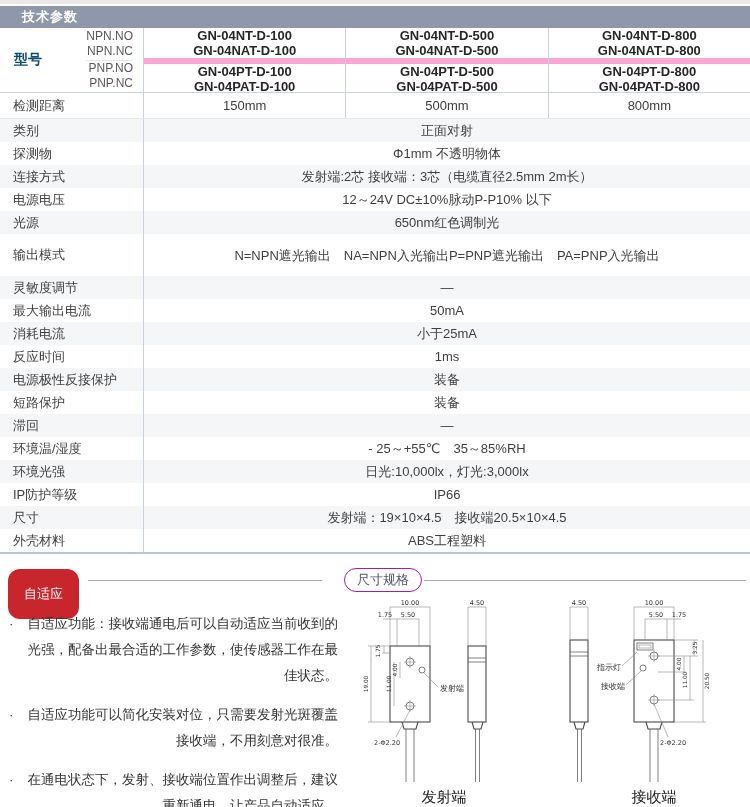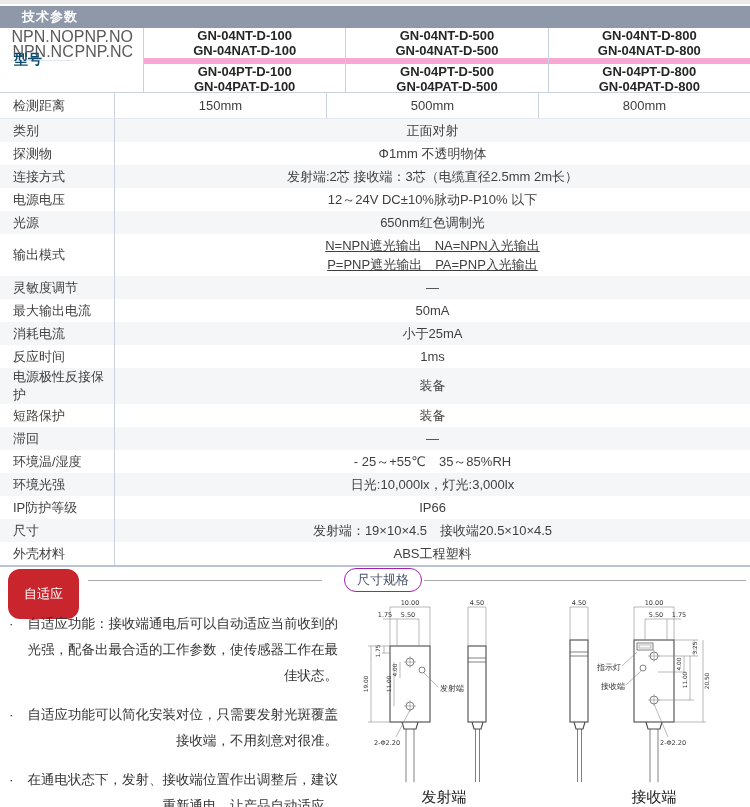--- a/index.html
+++ b/index.html
@@ -12,42 +12,42 @@
   .hdr{position:absolute;top:6px;left:0;right:0;height:22px;background:#8f98a9;
        color:#fff;font-size:13px;font-weight:bold;line-height:22px;
        padding-left:22px;box-sizing:border-box;letter-spacing:1px;}
   .table{position:absolute;top:28px;left:0;right:0;border-bottom:2px solid #bac4d6;}
 
   
   .model-row{display:flex;height:65px;border-bottom:1px solid #c9d2e0;box-sizing:border-box;}
   .mlabel{width:144px;box-sizing:border-box;border-right:1px solid #c9d2e0;position:relative;display:flex;}
   .mtitle{position:absolute;left:14px;top:50%;transform:translateY(-50%);
           font-weight:bold;font-size:14px;color:#0c4a6e;}
-  .types{margin-left:auto;display:flex;flex-direction:row;text-align:right;
-         padding-right:10px;font-size:16px;color:#5a5a5a;}
+  .types{margin-left:auto;display:flex;flex-direction:column;text-align:right;
+         padding-right:10px;font-size:12px;color:#5a5a5a;}
   .tgrp{height:32px;display:flex;flex-direction:column;justify-content:center;}
   .tgrp.top{border-bottom:1px solid #e2e7f0;}
   .types div{line-height:15px;}
   .mcol{flex:1;display:flex;flex-direction:column;}
   .mcol + .mcol{border-left:1px solid #c9d2e0;}
   .mgrp{height:32px;display:flex;flex-direction:column;justify-content:center;align-items:center;}
   .mgrp.top{border-bottom:6px solid #f9a8d4;}
   .mname{font-weight:bold;font-size:13px;color:#262626;line-height:15px;}
 
   
   .rows .row{display:flex;align-items:stretch;min-height:23px;font-size:13px;}
   .rows .row:nth-child(even){background:#f5f6f7;}
-  .lbl{width:115px;box-sizing:border-box;padding-left:13px;border-right:1px solid #c9d2e0;
+  .lbl{width:144px;box-sizing:border-box;padding-left:13px;border-right:1px solid #c9d2e0;
        display:flex;align-items:center;color:#3f3f3f;}
   .val{flex:1;display:flex;align-items:center;justify-content:center;text-align:center;color:#3f3f3f;}
   .row.dist{height:26px;border-bottom:1px solid #e2e7f0;box-sizing:border-box;}
   .vcell{flex:1;display:flex;align-items:center;justify-content:center;}
   .vcell + .vcell{border-left:1px solid #c9d2e0;}
   .row.out{height:42px;}
-  .out .val{flex-direction:column;line-height:19px;justify-content:center;text-decoration:underline;}
+  .out .val{flex-direction:row;line-height:19px;justify-content:center;}
 
   
   .badge-red{position:absolute;left:8px;top:569px;background:#c9252c;color:#fff;
              font-size:13px;line-height:18px;padding:16px 16px;border-radius:12px;}
   .hline1{position:absolute;left:88px;top:580px;width:234px;height:1px;background:#a8a8a8;}
   .badge-outline{position:absolute;left:344px;top:568px;border:1px solid #a21caf;color:#4c566b;
              font-size:13px;line-height:18px;padding:2px 12px;border-radius:12px;background:#fff;}
   .hline2{position:absolute;left:424px;top:580px;width:322px;height:1px;background:#a8a8a8;}
   .bullets{position:absolute;left:8px;top:611px;width:330px;font-size:13.5px;
            line-height:26px;color:#333;}

